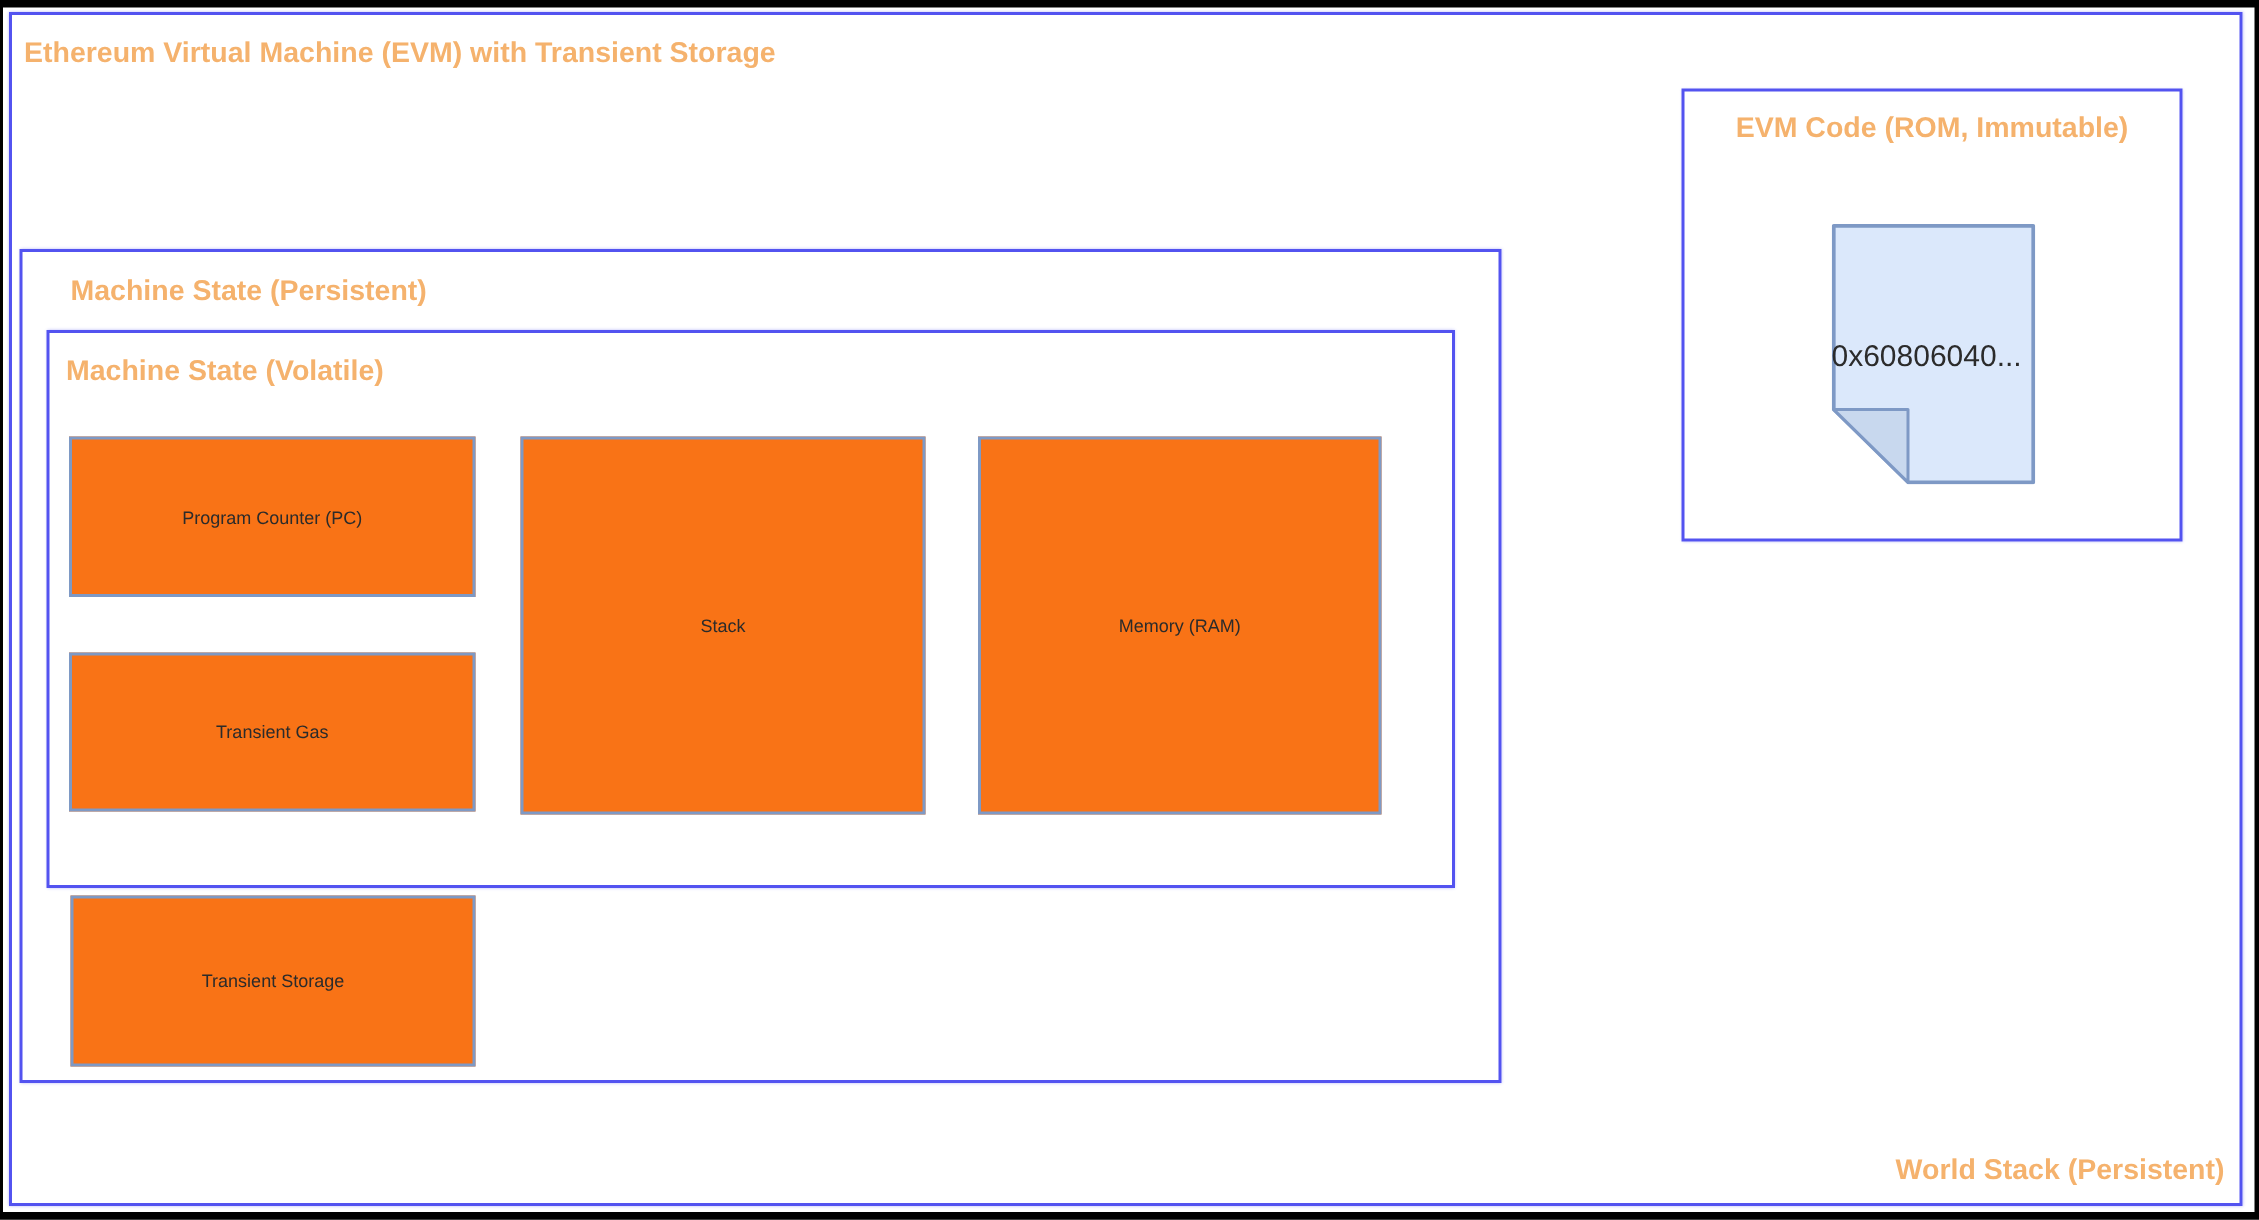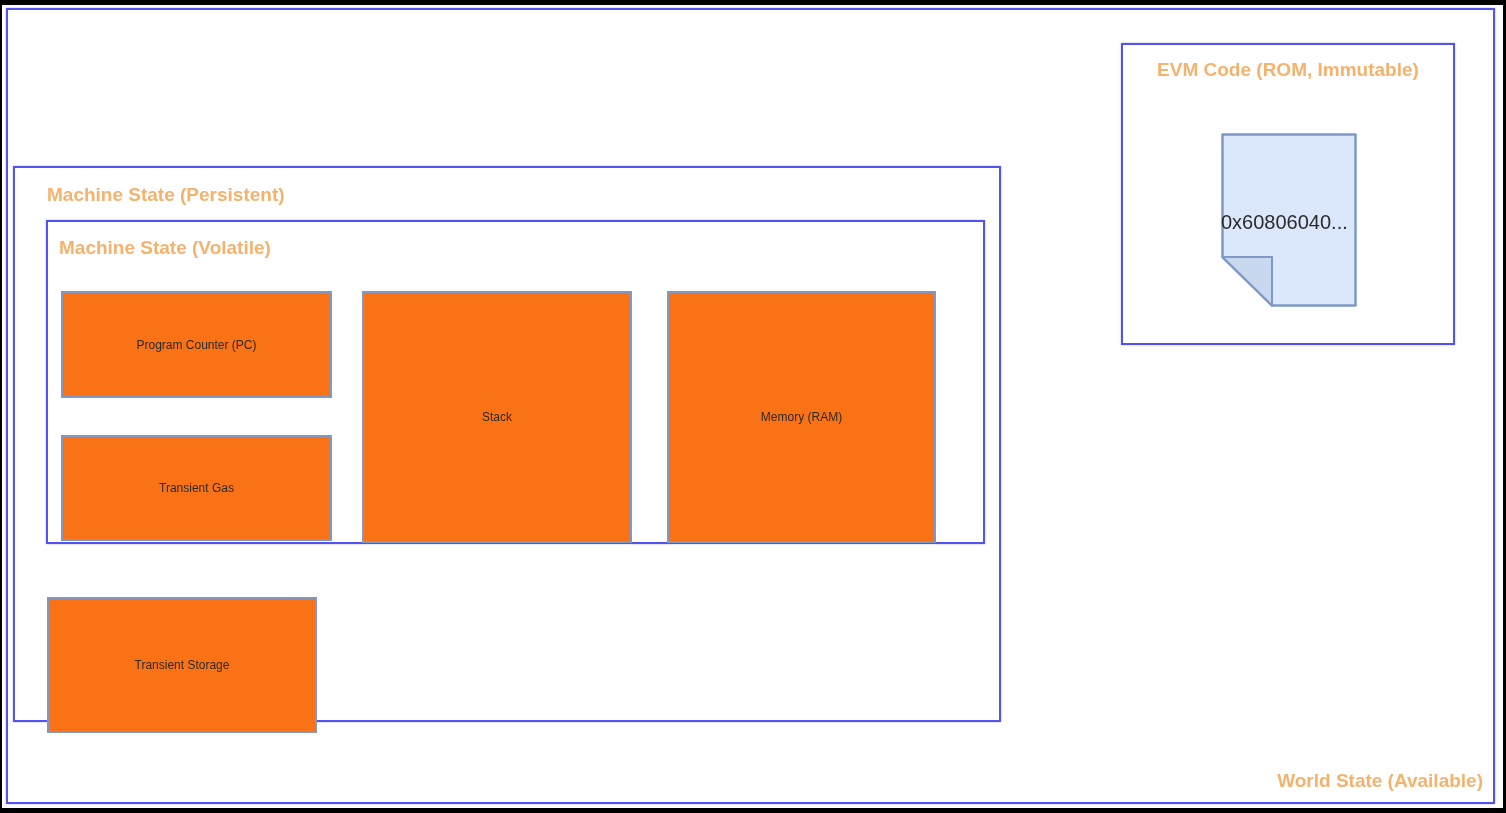--- a/index.html
+++ b/index.html
@@ -71,53 +71,54 @@
   }
 </style>
 </head>
 <body>
 
 <div class="frame">
   <div class="canvas">
 
     <div class="container-box" style="left:4px; top:3px; width:1489px; height:796px;">
 
+      <div class="orange-label" style="left:8px; top:14px;">Ethereum Virtual Machine (EVM) with Transient Storage</div>
 
       <div class="container-box" style="left:5px; top:156px; width:988px; height:556px;">
 
         <div class="orange-label" style="left:32px; top:15px;">Machine State (Persistent)</div>
 
-        <div class="container-box" style="left:31px; top:52px; width:939px; height:324px;">
+        <div class="container-box" style="left:16px; top:52px; width:939px; height:372px;">
 
           <div class="orange-label" style="left:11px; top:14px;">Machine State (Volatile)</div>
 
           <div class="node" style="left:13px; top:69px; width:271px; height:107px;">Program Counter (PC)</div>
 
           <div class="node" style="left:13px; top:213px; width:271px; height:106px;">Transient Gas</div>
 
           <div class="node" style="left:619px; top:69px; width:269px; height:252px;">Memory (RAM)</div>
 
           <div class="node" style="left:314px; top:69px; width:270px; height:252px;">Stack</div>
         </div>
 
-        <div class="node" style="left:32px; top:429px; width:270px; height:136px;">Transient Storage</div>
+        <div class="node" style="left:32px; top:429px; width:270px; height:114px;">Transient Storage</div>
       </div>
     </div>
 
-    <div class="container-box" style="left:1119px; top:38px; width:334px; height:302px;padding-left:12px;">
+    <div class="container-box" style="left:1119px; top:54px; width:334px; height:302px;padding-left:12px;">
 
       <div class="orange-label center-title" style="top:13px;">EVM Code (ROM, Immutable)</div>
 
       <div class="icon-wrap" style="left:98px; top:88px;">
         <svg width="136" height="174" viewBox="0 0 136 174">
           <path d="M1.5 1.5 H134.5 V172.5 H51 L1.5 124 Z" fill="#dbe8fb" stroke="#7e99c5" stroke-width="2.5" stroke-linejoin="round"></path>
           <path d="M1.5 124 H51 V172.5 Z" fill="#c8d8ee" stroke="#7e99c5" stroke-width="2" stroke-linejoin="round"></path>
         </svg>
       </div>
 
       <div class="doc-text" style="left:98px; top:165px; width:136px;">0x60806040...</div>
     </div>
 
 
-    <div class="world-state">World State (Available)</div>
+    <div class="world-state">World Stack (Persistent)</div>
 
   </div>
 </div>
 
 </body></html>

